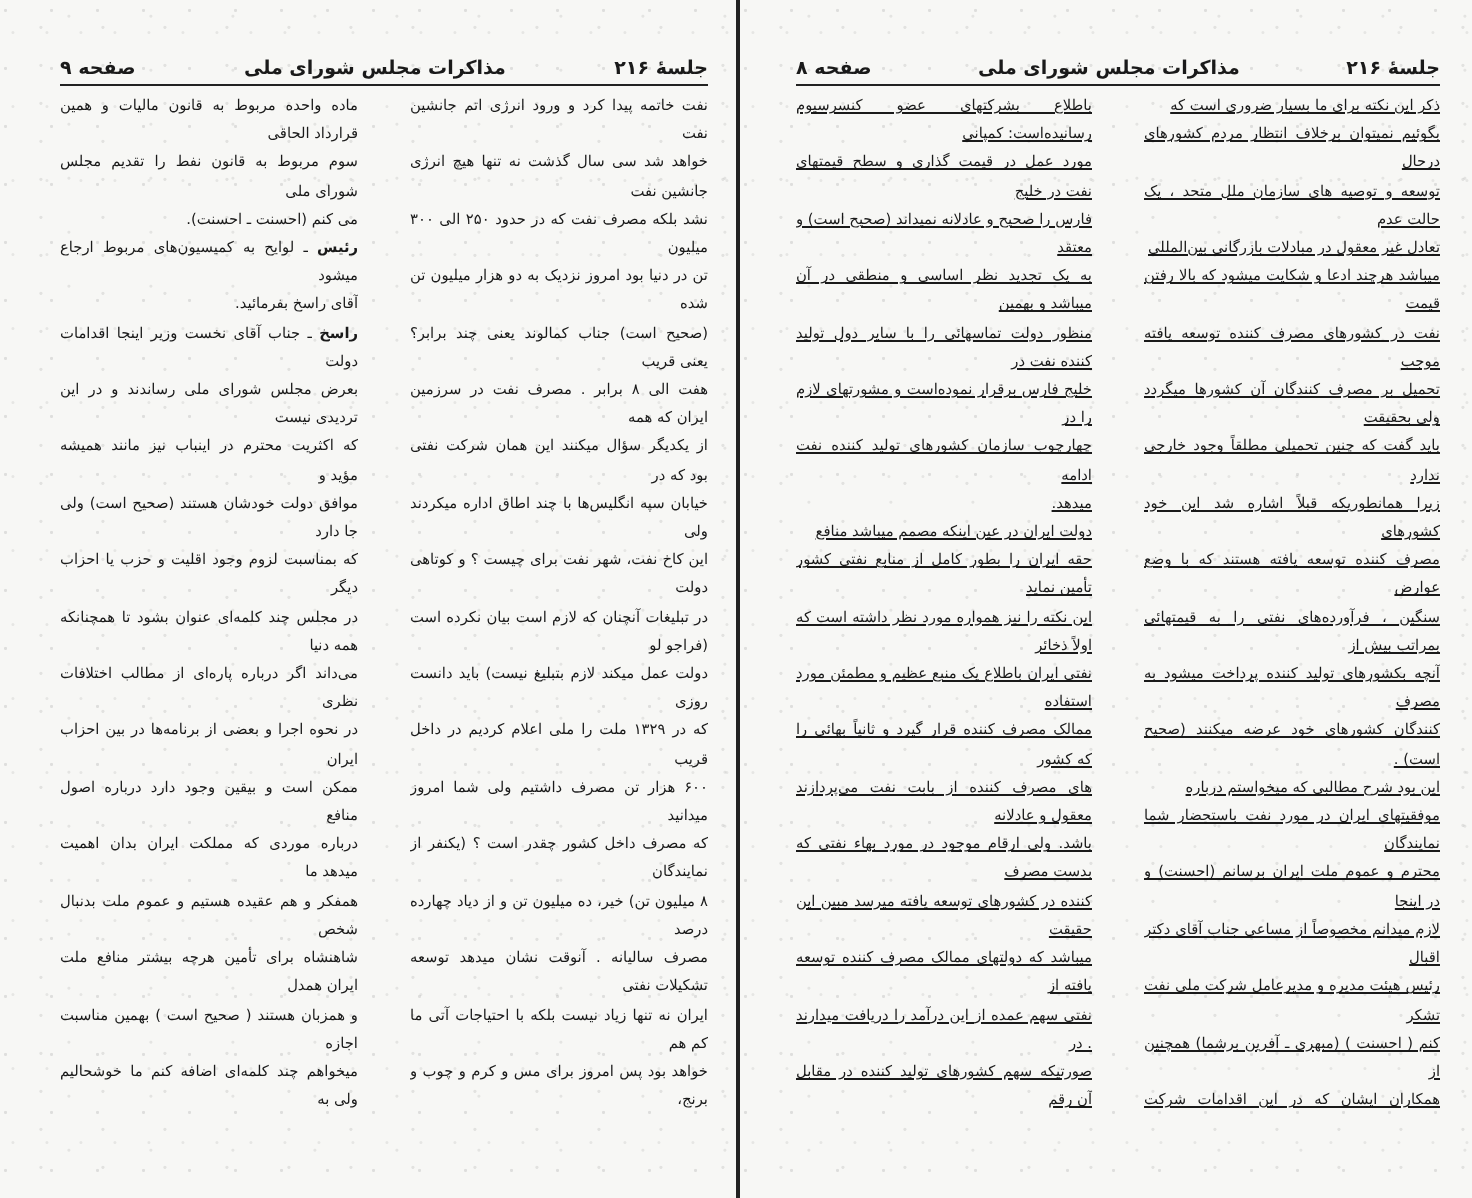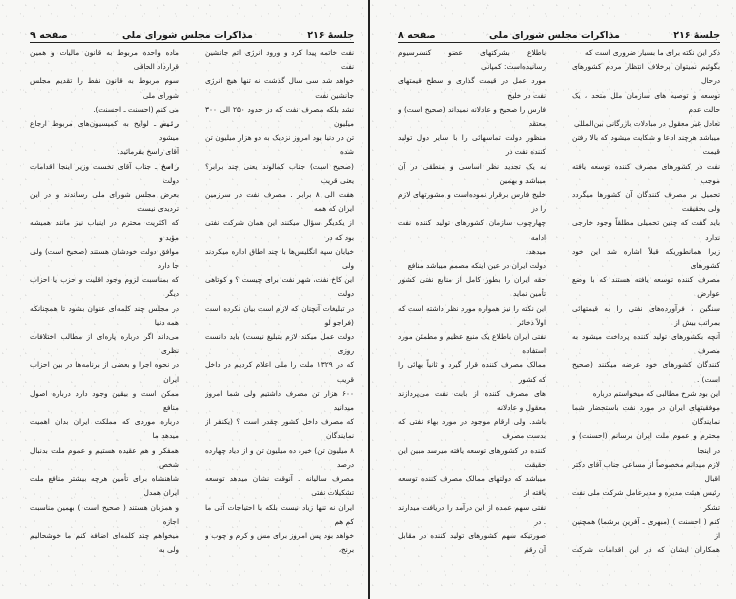--- a/index.html
+++ b/index.html
@@ -22,27 +22,27 @@
     display:flex; justify-content:space-between; align-items:flex-end;
     direction:rtl; font-weight:bold; font-size:9.5px;
     border-bottom:1.4px solid #222; padding-bottom:2px;
   }
   .page.right .header { left:28px; right:16px; }
   .header span { white-space:nowrap; }
   .cols {
     position:absolute; top:46px; left:30px; right:14px; bottom:40px;
     display:flex; flex-direction:row-reverse; gap:26px; direction:rtl;
   }
-  .page.right .cols { left:28px; right:16px; }
+  .page.right .cols { left:28px; right:16px;text-decoration:underline; }
   .col {
     flex:1; direction:rtl; text-align:justify;
     font-size:7.4px; line-height:14.2px; overflow:hidden;
   }
   .col p { margin:0; text-indent:0; }
-  .col b { font-weight:bold;font-family:Liberation Mono, monospace; }
+  .col b { font-weight:bold; }
   .speckle {
     position:absolute; inset:0; pointer-events:none;
     background-image:
       radial-gradient(circle at 12% 18%, rgba(0,0,0,.18) 0 .6px, transparent 1px),
       radial-gradient(circle at 66% 72%, rgba(0,0,0,.15) 0 .6px, transparent 1px),
       radial-gradient(circle at 38% 44%, rgba(0,0,0,.12) 0 .5px, transparent 1px),
       radial-gradient(circle at 84% 30%, rgba(0,0,0,.14) 0 .5px, transparent 1px);
     background-size: 23px 29px, 31px 19px, 17px 37px, 41px 27px;
     opacity:.55;
   }
@@ -109,22 +109,22 @@
     <div class="header">
       <span>جلسهٔ ۲۱۶</span>
       <span>مذاکرات مجلس شورای ملی</span>
       <span>صفحه ۸</span>
     </div>
     <div class="cols">
       <div class="col" id="rp-rc">
           <p>باطلاع بشرکتهای عضو کنسرسیوم رسانیده‌است: کمپانی</p>
           <p>مورد عمل در قیمت گذاری و سطح قیمتهای نفت در خلیج</p>
           <p>فارس را صحیح و عادلانه نمیداند (صحیح است) و معتقد</p>
+          <p>به یک تجدید نظر اساسی و منطقی در آن میباشد و بهمین</p>
           <p>منظور دولت تماسهائی را با سایر دول تولید کننده نفت در</p>
-          <p>به یک تجدید نظر اساسی و منطقی در آن میباشد و بهمین</p>
           <p>خلیج فارس برقرار نموده‌است و مشورتهای لازم را در</p>
           <p>چهارچوب سازمان کشورهای تولید کننده نفت ادامه</p>
           <p>میدهد.</p>
           <p>دولت ایران در عین اینکه مصمم میباشد منافع</p>
           <p>حقه ایران را بطور کامل از منابع نفتی کشور تأمین نماید</p>
           <p>این نکته را نیز همواره مورد نظر داشته است که اولاً ذخائر</p>
           <p>نفتی ایران باطلاع یک منبع عظیم و مطمئن مورد استفاده</p>
           <p>ممالک مصرف کننده قرار گیرد و ثانیاً بهائی را که کشور</p>
           <p>های مصرف کننده از بابت نفت می‌پردازند معقول و عادلانه</p>
           <p>باشد. ولی ارقام موجود در مورد بهاء نفتی که بدست مصرف</p>

